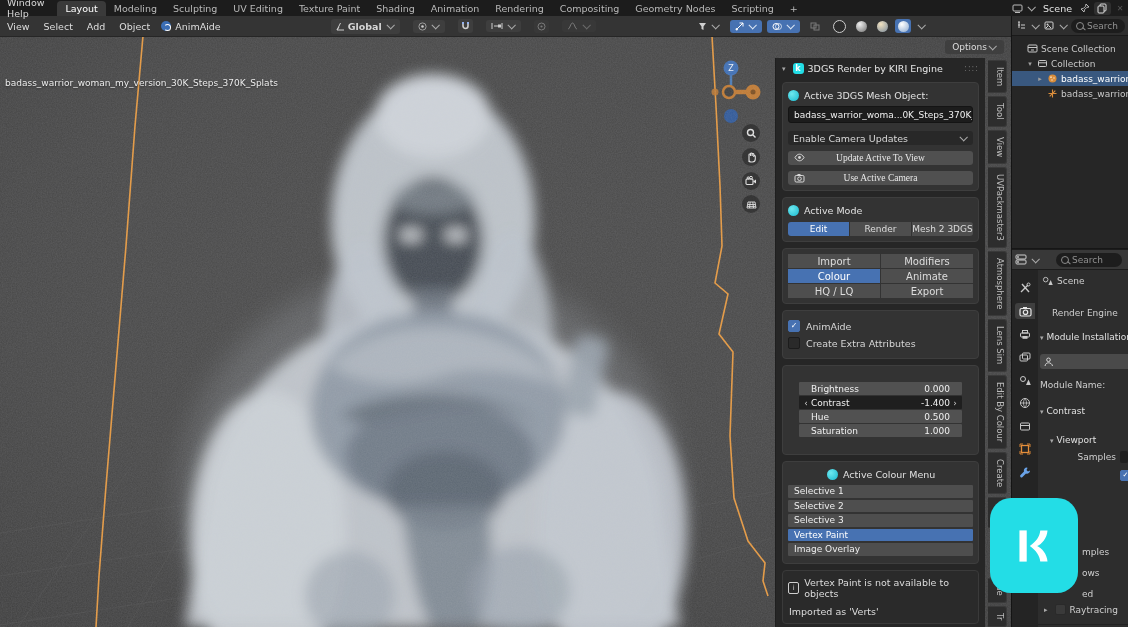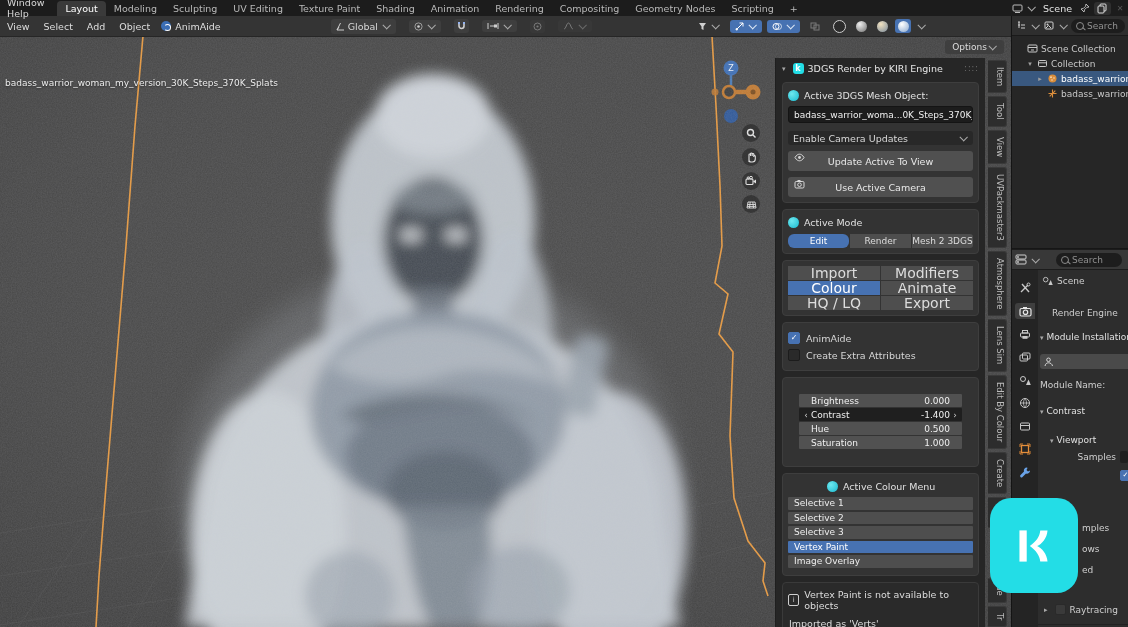--- a/index.html
+++ b/index.html
@@ -20,21 +20,21 @@
         display:inline-block;transform:rotate(45deg) translateY(-1px);margin:0 2px;}
   .scene-name{color:#e2e2e2;padding:0 4px;}
   .boxbtn{background:#2f2f2f;border-radius:3px;padding:1px 3px;display:inline-flex;align-items:center;}
   
   .vheader{position:absolute;left:0;top:16px;width:1012px;height:20px;background:#343434;
            display:flex;align-items:center;font-size:9.5px;border-bottom:1px solid #262626;z-index:25;}
   .vheader .menu{padding:0 7px;color:#dedede;}
   .animaide{display:flex;align-items:center;gap:4px;margin-left:4px;color:#dedede;}
   .aa-ic{width:10px;height:10px;border-radius:50%;background:#3b6eb5;display:inline-block;position:relative;}
   .aa-ic::after{content:"";position:absolute;left:2.5px;top:2.5px;width:5px;height:5px;border:1.2px solid #fff;border-radius:50%;border-left-color:transparent;}
-  .center-tools{display:flex;align-items:center;gap:13px;margin-left:110px;}
+  .center-tools{display:flex;align-items:center;gap:13px;margin-left:110px;font-weight:bold;}
   .pill{display:inline-flex;align-items:center;gap:3px;background:#3e3e3e;border-radius:3px;padding:2px 5px;}
   .pill.on{background:#4772b2;}
   .pill.dim{opacity:.45;}
   .right-tools{display:flex;align-items:center;gap:5px;margin-left:auto;margin-right:86px;}
   .ball{width:11px;height:11px;border-radius:50%;display:inline-block;}
   .ball.wire{background:#2c2c2c;border:1px solid #cfcfcf;position:relative;}
   .ball.solid{background:radial-gradient(circle at 35% 30%,#efefef,#6f6f6f);}
   .ball.mat{background:radial-gradient(circle at 35% 30%,#f2e2c0,#7a8a9a);}
   .ball.rend{background:radial-gradient(circle at 35% 30%,#fff,#8aa8cf);}
   .ballbox{display:inline-flex;align-items:center;padding:1.5px 2.5px;border-radius:3px;}
@@ -59,29 +59,29 @@
   .phead{display:flex;align-items:center;gap:4px;height:15px;color:#e6e6e6;}
   .grip{margin-left:auto;color:#6f6f6f;font-size:8px;letter-spacing:1px;}
   .kiri-sq{width:11px;height:11px;border-radius:3px;background:#23dde6;display:inline-flex;align-items:center;justify-content:center;color:#fff;font-size:8px;font-weight:bold;flex:none;}
   .kiri-dot{width:11px;height:11px;border-radius:50%;background:radial-gradient(circle at 35% 35%,#6ee8ef,#18b9cf);display:inline-block;flex:none;}
   .pbox{background:#333;border:1px solid #3e3e3e;border-radius:4px;padding:5px;margin-top:6px;}
   .prow-label{display:flex;align-items:center;gap:5px;color:#e0e0e0;height:14px;}
   .field{background:#1c1c1c;border:1px solid #141414;border-radius:3px;height:15px;display:flex;align-items:center;
          padding:0 5px;color:#efefef;font-size:9px;margin-top:4px;white-space:nowrap;overflow:hidden;}
   .drop{background:#282828;border-radius:3px;height:14px;display:flex;align-items:center;padding:0 5px;color:#d8d8d8;margin-top:8px;}
   .drop .chev{margin-left:auto;}
-  .btn{position:relative;background:#505050;border-radius:3px;height:20px;display:flex;align-items:center;justify-content:center;color:#e8e8e8;margin-top:6px;}
+  .btn{position:relative;background:#505050;border-radius:3px;height:14px;display:flex;align-items:center;justify-content:center;color:#e8e8e8;margin-top:6px;font-family:Liberation Serif, serif;}
   .btn .bic{position:absolute;left:6px;top:2px;}
   .seg-row{display:flex;gap:1px;margin-top:5px;}
   .seg{flex:1;background:#4e4e4e;color:#ddd;height:14px;display:flex;align-items:center;justify-content:center;border-radius:0;white-space:nowrap;font-size:9px;}
   .seg:first-child{border-radius:3px 0 0 3px;}
   .seg:last-child{border-radius:0 3px 3px 0;}
-  .seg.on{background:#4772b2;color:#fff;border-radius:6px;}
+  .seg.on{background:#4772b2;color:#fff;}
   .gridb{display:grid;grid-template-columns:1fr 1fr;gap:1px;}
-  .gbtn{background:#4e4e4e;color:#ddd;height:14px;display:flex;align-items:center;justify-content:center;font-size:14px;}
+  .gbtn{background:#4e4e4e;color:#ddd;height:14px;display:flex;align-items:center;justify-content:center;font-size:10px;}
   .gbtn.on{background:#4772b2;color:#fff;}
   .chkrow{display:flex;align-items:center;gap:6px;height:14px;margin:3px 0;}
   .cb{width:10px;height:10px;border-radius:2px;background:#2a2a2a;border:1px solid #1c1c1c;color:#fff;font-size:8px;line-height:10px;text-align:center;flex:none;}
   .cb.on{background:#4772b2;border-color:#4772b2;}
   .srow{display:flex;align-items:center;background:#515151;height:13px;margin-bottom:1px;border-radius:1px;padding:0 4px;color:#f0f0f0;font-size:9px;}
   .srow.hov{background:#1f1f1f;}
   .slab{margin-left:2px;}
   .sval{margin-left:auto;margin-right:2px;text-align:right;}
   .sarr{width:6px;color:#cfcfcf;text-align:center;}
   .crow{background:#4e4e4e;height:12.5px;margin-bottom:2px;border-radius:1px;display:flex;align-items:center;padding:0 6px;color:#eee;font-size:9px;}
@@ -678,21 +678,21 @@
       <div class="pc sect" style="left:2px;top:136px;">
         <span class="exp">▾</span><span>Contrast</span>
       </div>
       <div class="pc sect" style="left:12px;top:165px;">
         <span class="exp">▾</span><span>Viewport</span>
       </div>
       <div class="pc" style="left:0;top:182px;width:78px;text-align:right;">Samples</div>
       <div class="fieldstub" style="left:82px;top:181px;width:8px;"></div>
       <span class="minicb on" style="position:absolute;left:82px;top:200px;">✓</span>
       <div id="frags" style="position:absolute;left:44px;top:253px;">
-          <div style="color:#cfcfcf;margin-bottom:11px;">mples</div>
+          <div style="color:#cfcfcf;margin-bottom:11px;margin-top:24px;">mples</div>
           <div style="color:#cfcfcf;margin-bottom:11px;">ows</div>
           <div style="color:#cfcfcf;margin-bottom:0;">ed</div>
         </div>
       <div class="pc" style="left:6px;top:334px;display:flex;align-items:center;gap:4px;">
         <span class="exp">▸</span>
         <span class="minicb"></span>
         <span>Raytracing</span>
       </div>
       <div style="position:absolute;left:0;top:354px;right:0;height:1px;background:#222;"></div>
     </div>

